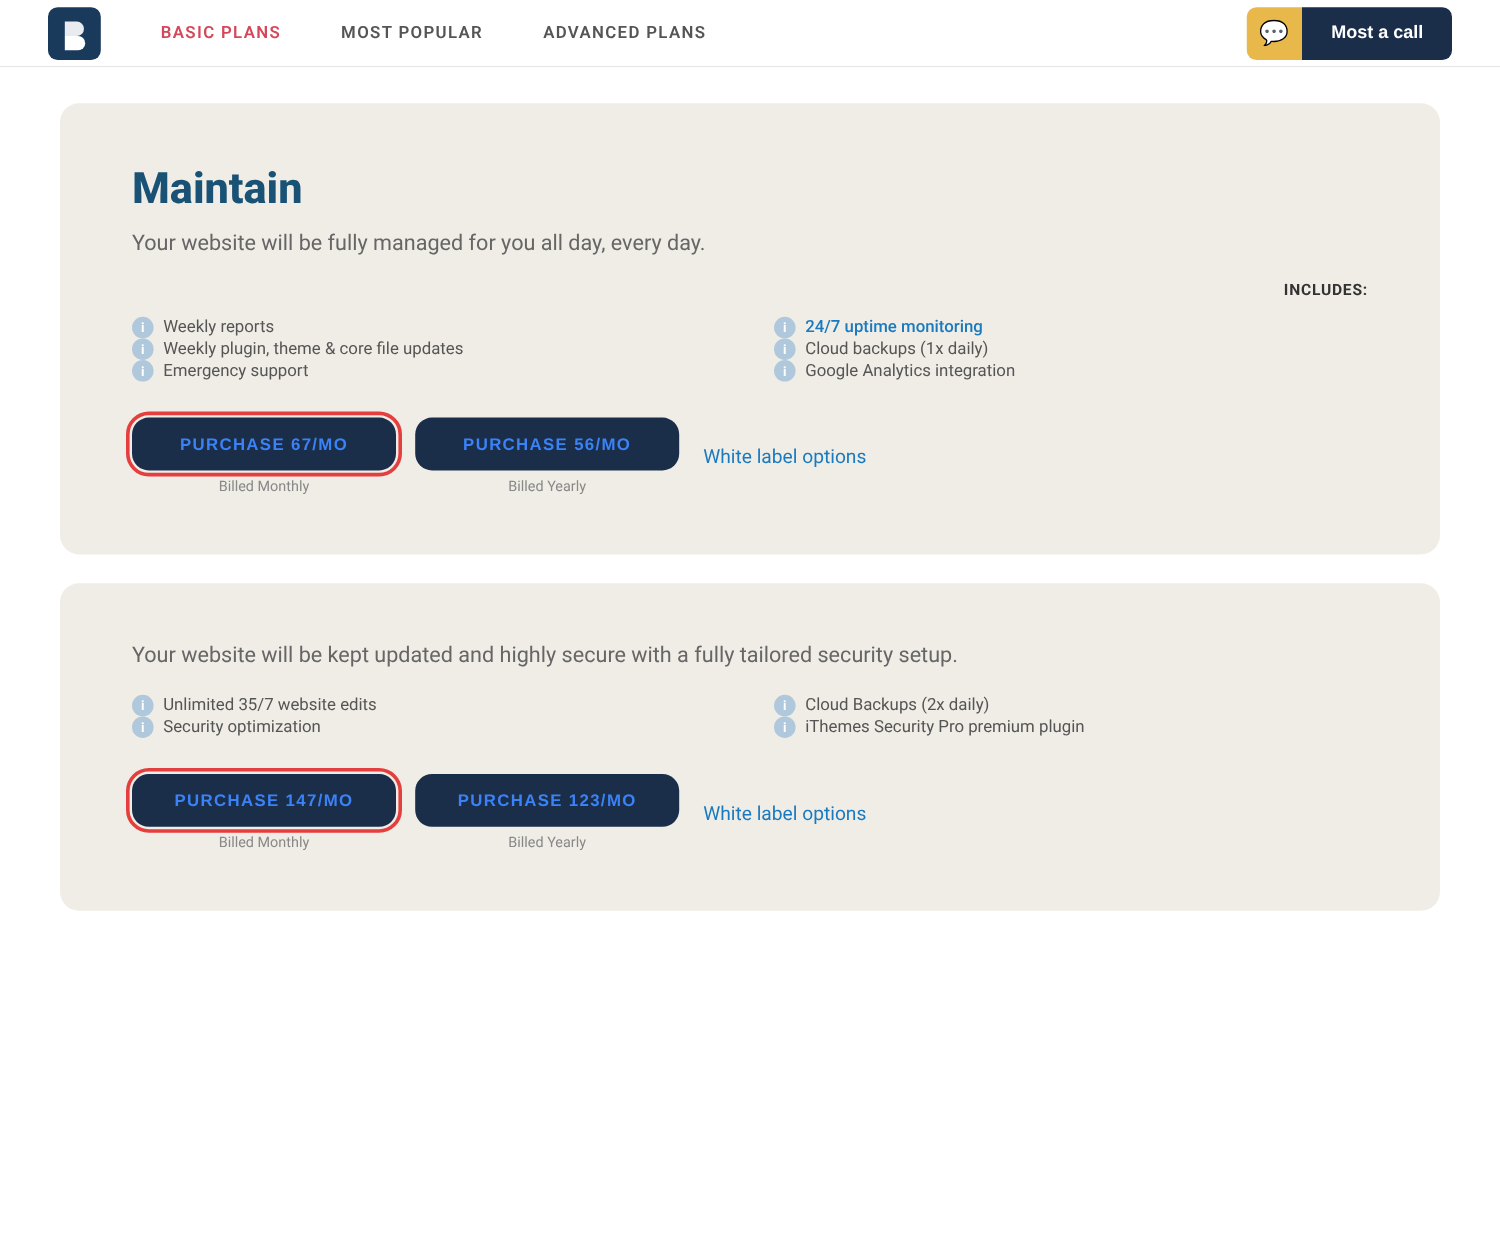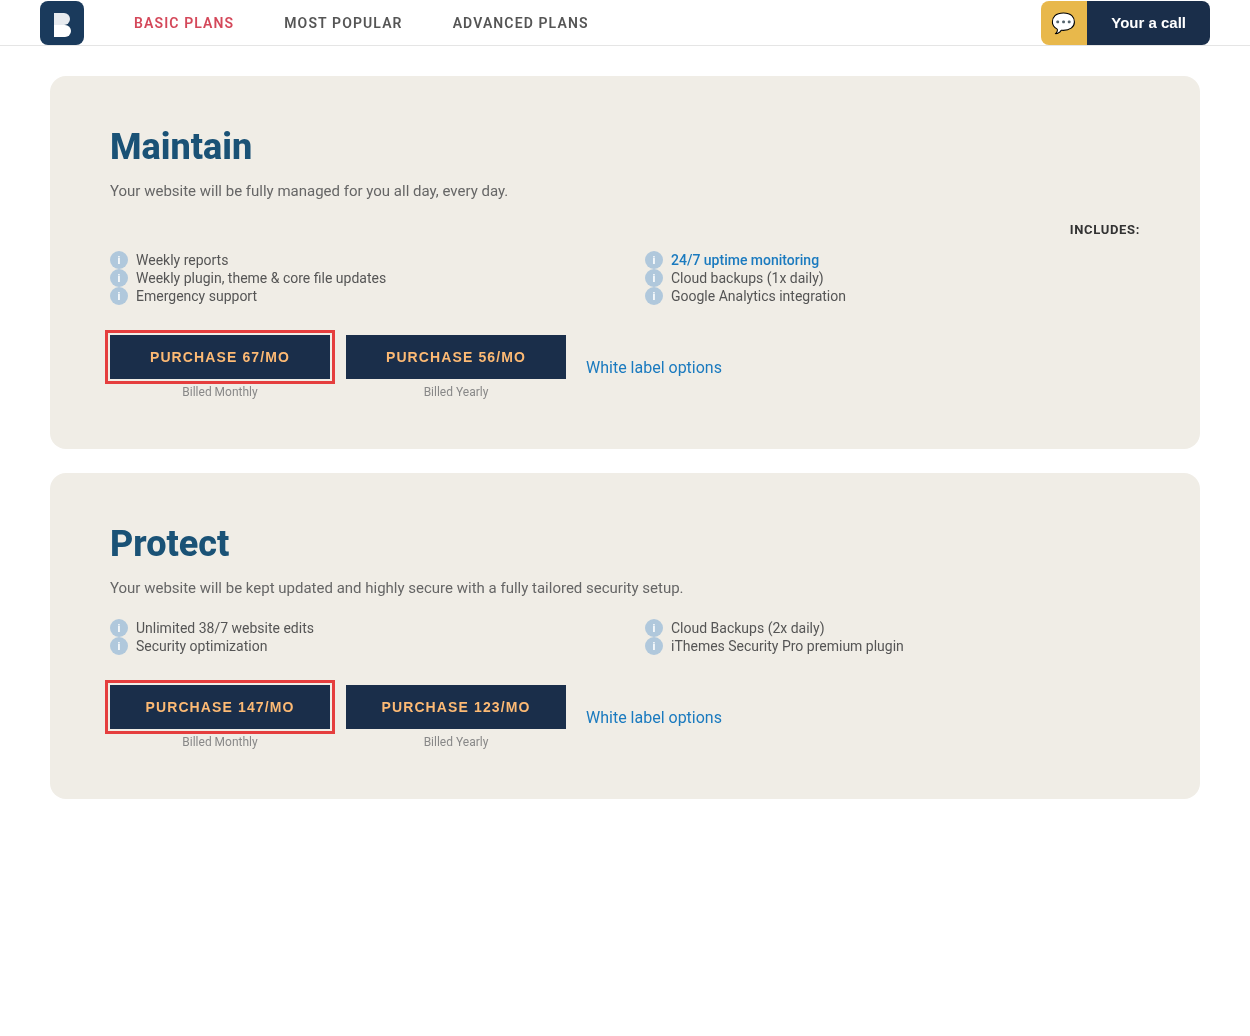--- a/index.html
+++ b/index.html
@@ -15,21 +15,21 @@
       width: 1250px;
       min-height: 1036px;
     }
 
     
     nav {
       display: flex;
       align-items: center;
       justify-content: space-between;
       padding: 0 40px;
-      height: 46px;
+      height: 56px;
       border-bottom: 1px solid #e5e5e5;
       background: #fff;
     }
 
     .nav-left {
       display: flex;
       align-items: center;
       gap: 50px;
     }
 
@@ -119,21 +119,21 @@
     }
 
     .plan-title {
       font-size: 36px;
       font-weight: 800;
       color: #1a5276;
       margin-bottom: 14px;
     }
 
     .plan-description {
-      font-size: 15px;
+      font-size: 18px;
       color: #666;
       margin-bottom: 22px;
     }
 
     .includes-label {
       font-size: 13px;
       font-weight: 700;
       color: #333;
       letter-spacing: 0.05em;
       text-transform: uppercase;
@@ -201,23 +201,23 @@
 
     .purchase-group {
       display: flex;
       flex-direction: column;
       align-items: center;
       gap: 6px;
     }
 
     .purchase-btn {
       background: #1a2e4a;
-      color: #fdba74;
+      color: #3b82f6;
       border: none;
-      border-radius: 0;
+      border-radius: 14px;
       padding: 14px 18px;
       font-size: 14px;
       font-weight: 700;
       letter-spacing: 0.08em;
       text-transform: uppercase;
       cursor: pointer;
       min-width: 220px;
     }
 
     .purchase-btn.selected {
@@ -256,21 +256,21 @@
     <div class="nav-links">
       <a class="nav-link active">Basic Plans</a>
       <a class="nav-link">Most Popular</a>
       <a class="nav-link">Advanced Plans</a>
     </div>
   </div>
   <div class="nav-right">
     <button class="chat-btn">
       <span>💬</span>
     </button>
-    <button class="book-call-btn">Your a call</button>
+    <button class="book-call-btn">Most a call</button>
   </div>
 </nav>
 
 <div class="page-content">
 
   <div class="plan-card">
     <h2 class="plan-title">Maintain</h2>
     <p class="plan-description">Your website will be fully managed for you all day, every day.</p>
     <div class="includes-label">INCLUDES:</div>
     <div class="features-grid">
@@ -312,28 +312,27 @@
       </div>
       <div class="purchase-group">
         <button class="purchase-btn">PURCHASE 56/mo</button>
         <span class="billed-label">Billed Yearly</span>
       </div>
       <a class="white-label-link">White label options</a>
     </div>
   </div>
 
   <div class="plan-card">
-    <h2 class="plan-title">Protect</h2>
     <p class="plan-description">Your website will be kept updated and highly secure with a fully tailored security setup.</p>
     <div class="features-grid">
 
       <div>
         <div class="feature-item">
           <span class="info-icon">i</span>
-          <span>Unlimited 38/7 website edits</span>
+          <span>Unlimited 35/7 website edits</span>
         </div>
         <div class="feature-item">
           <span class="info-icon">i</span>
           <span>Security optimization</span>
         </div>
       </div>
 
       <div>
         <div class="feature-item">
           <span class="info-icon">i</span>

